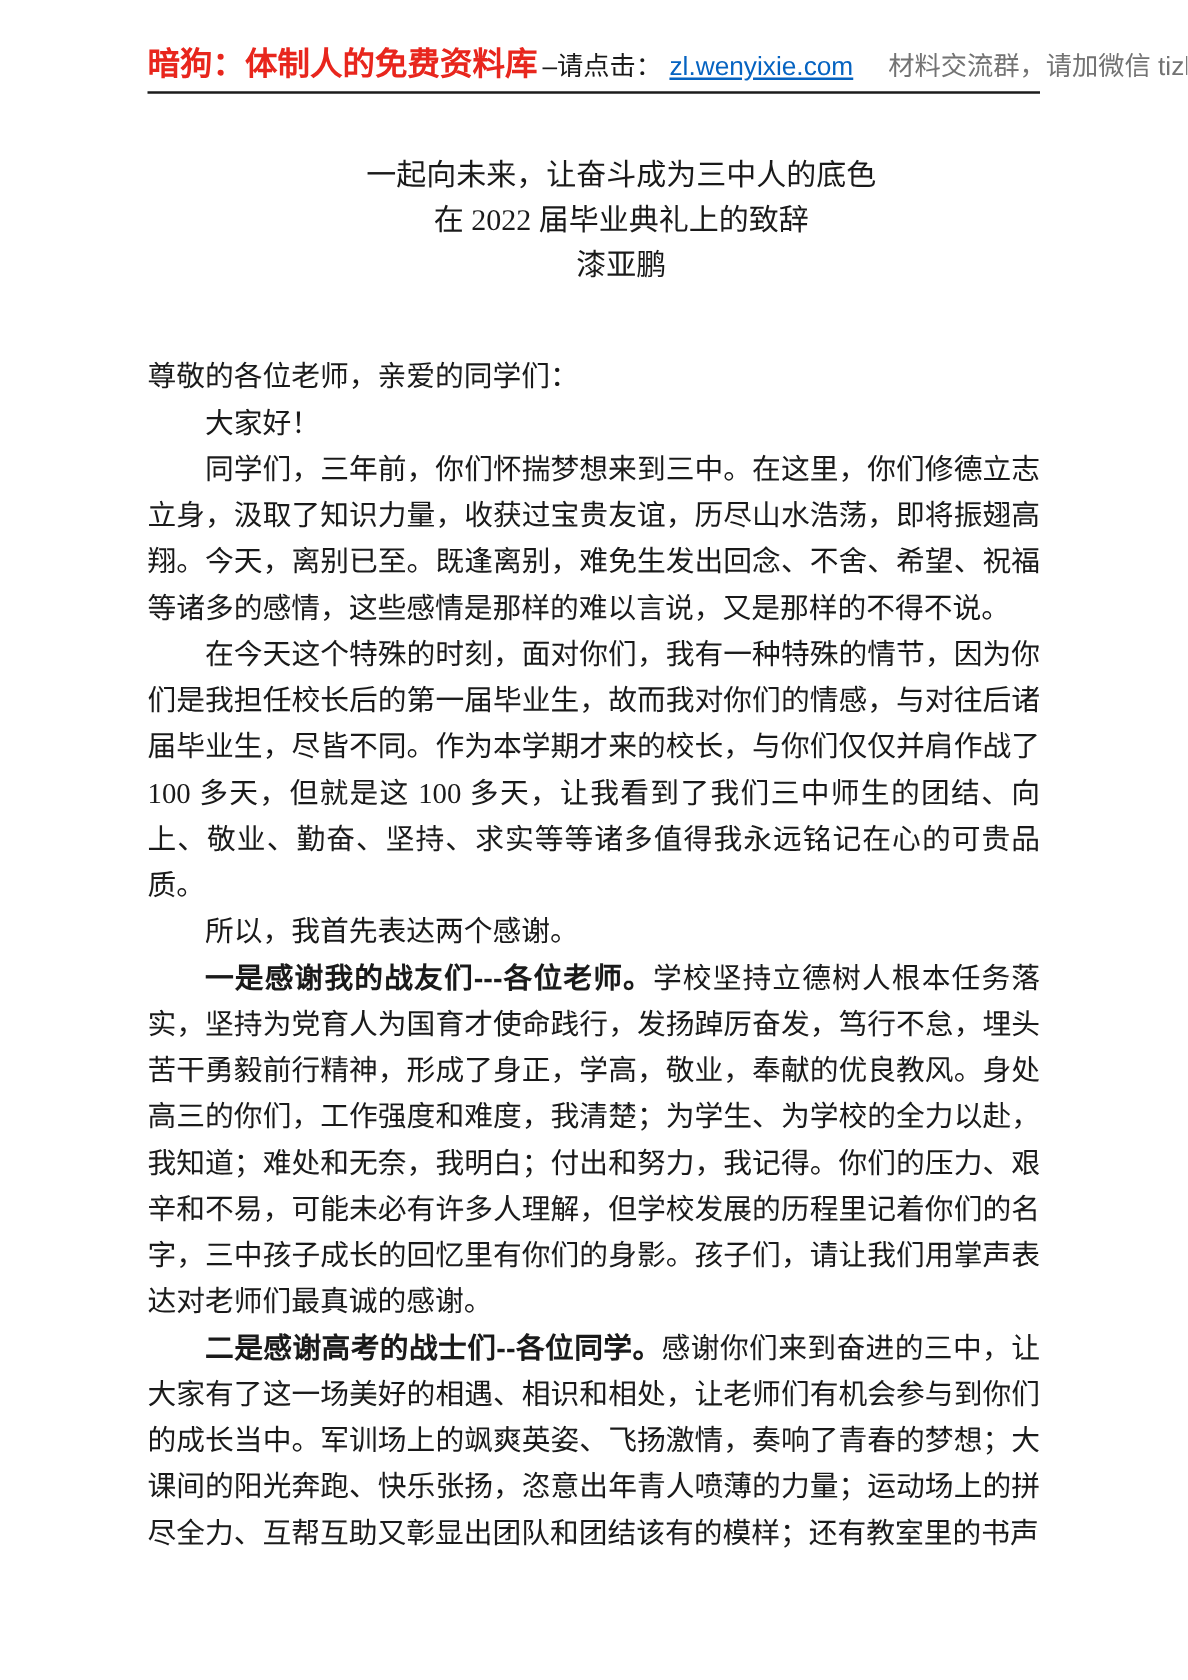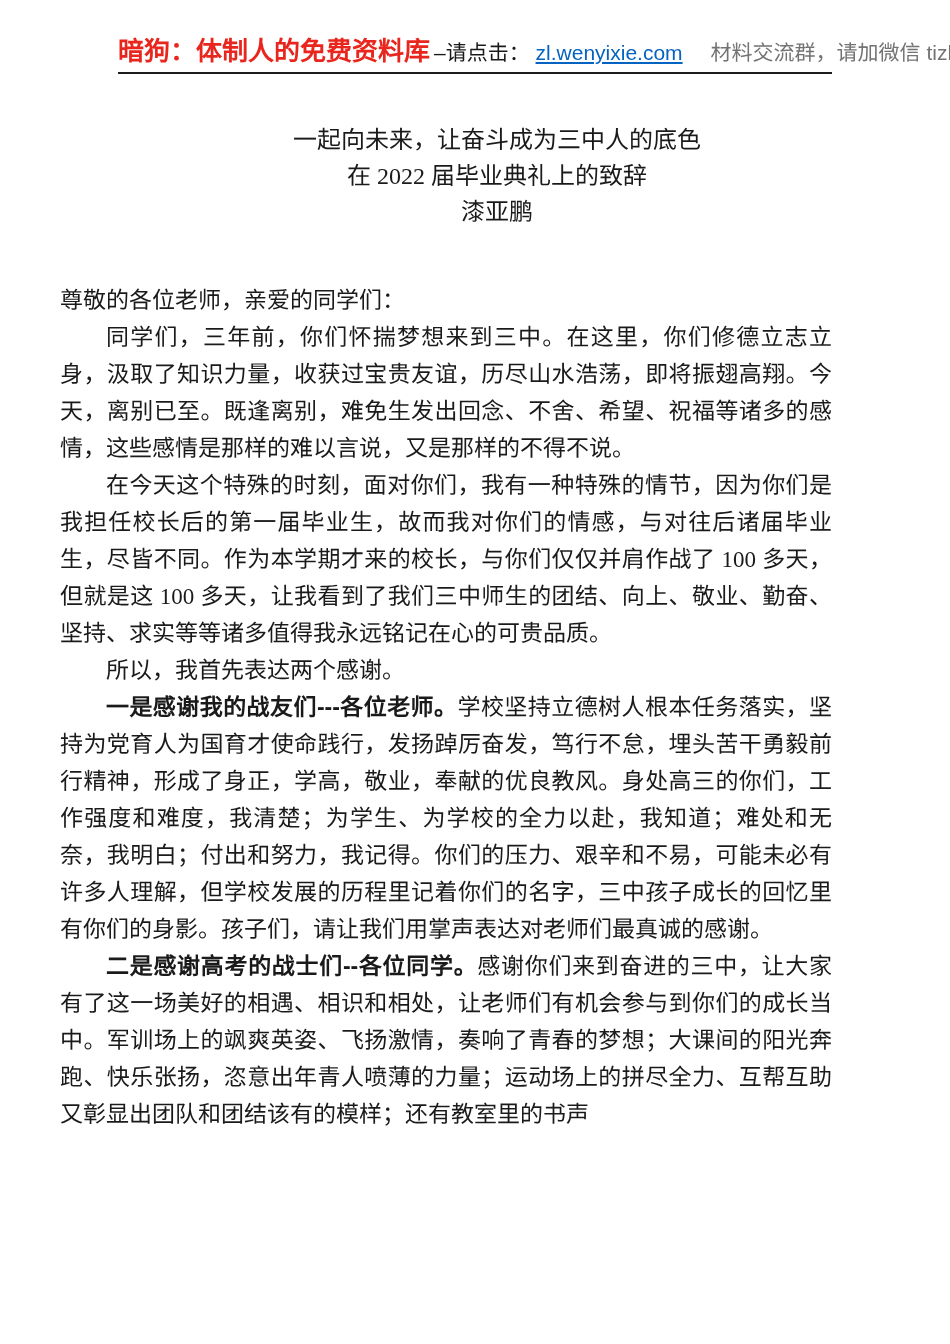--- a/index.html
+++ b/index.html
@@ -52,21 +52,21 @@
     margin-top: 48px;
     text-align: center;
     font-size: 24px;
     line-height: 36px;
     margin-left: 44px;
   }
   .title-line { height: 36px; }
   .title-sub, .title-author, .title-date { font-size: 24px; font-family: Liberation Serif, serif; }
   
   .doc-body {
-    margin: 52px 118px 0 60px;
+    margin: 52px 118px 0 118px;
     font-size: 23px;
     line-height: 37px;
     text-align: justify;
     text-justify: inter-ideograph;
   }
   .doc-body p {
     margin: 0;
     padding: 0;
     text-indent: 2em;
   }
@@ -89,20 +89,21 @@
   </div>
 
   <div class="title-block">
     <div class="title-line title-main">一起向未来，让奋斗成为三中人的底色</div>
     <div class="title-line title-sub">在 2022 届毕业典礼上的致辞</div>
     <div class="title-line title-author">漆亚鹏</div>
   </div>
 
   <div class="doc-body">
     <p class="no-indent">尊敬的各位老师，亲爱的同学们：</p>
+    <p><strong class="para-lead"></strong><span>大家好！</span></p>
     <p><strong class="para-lead"></strong><span>同学们，三年前，你们怀揣梦想来到三中。在这里，你们修德立志立身，汲取了知识力量，收获过宝贵友谊，历尽山水浩荡，即将振翅高翔。今天，离别已至。既逢离别，难免生发出回念、不舍、希望、祝福等诸多的感情，这些感情是那样的难以言说，又是那样的不得不说。</span></p>
     <p><strong class="para-lead"></strong><span>在今天这个特殊的时刻，面对你们，我有一种特殊的情节，因为你们是我担任校长后的第一届毕业生，故而我对你们的情感，与对往后诸届毕业生，尽皆不同。作为本学期才来的校长，与你们仅仅并肩作战了 100 多天，但就是这 100 多天，让我看到了我们三中师生的团结、向上、敬业、勤奋、坚持、求实等等诸多值得我永远铭记在心的可贵品质。</span></p>
     <p><strong class="para-lead"></strong><span>所以，我首先表达两个感谢。</span></p>
     <p><strong class="para-lead">一是感谢我的战友们---各位老师。</strong><span>学校坚持立德树人根本任务落实，坚持为党育人为国育才使命践行，发扬踔厉奋发，笃行不怠，埋头苦干勇毅前行精神，形成了身正，学高，敬业，奉献的优良教风。身处高三的你们，工作强度和难度，我清楚；为学生、为学校的全力以赴，我知道；难处和无奈，我明白；付出和努力，我记得。你们的压力、艰辛和不易，可能未必有许多人理解，但学校发展的历程里记着你们的名字，三中孩子成长的回忆里有你们的身影。孩子们，请让我们用掌声表达对老师们最真诚的感谢。</span></p>
     <p><strong class="para-lead">二是感谢高考的战士们--各位同学。</strong><span>感谢你们来到奋进的三中，让大家有了这一场美好的相遇、相识和相处，让老师们有机会参与到你们的成长当中。军训场上的飒爽英姿、飞扬激情，奏响了青春的梦想；大课间的阳光奔跑、快乐张扬，恣意出年青人喷薄的力量；运动场上的拼尽全力、互帮互助又彰显出团队和团结该有的模样；还有教室里的书声</span></p>
   </div>
 
 </div>
 
 </body></html>

